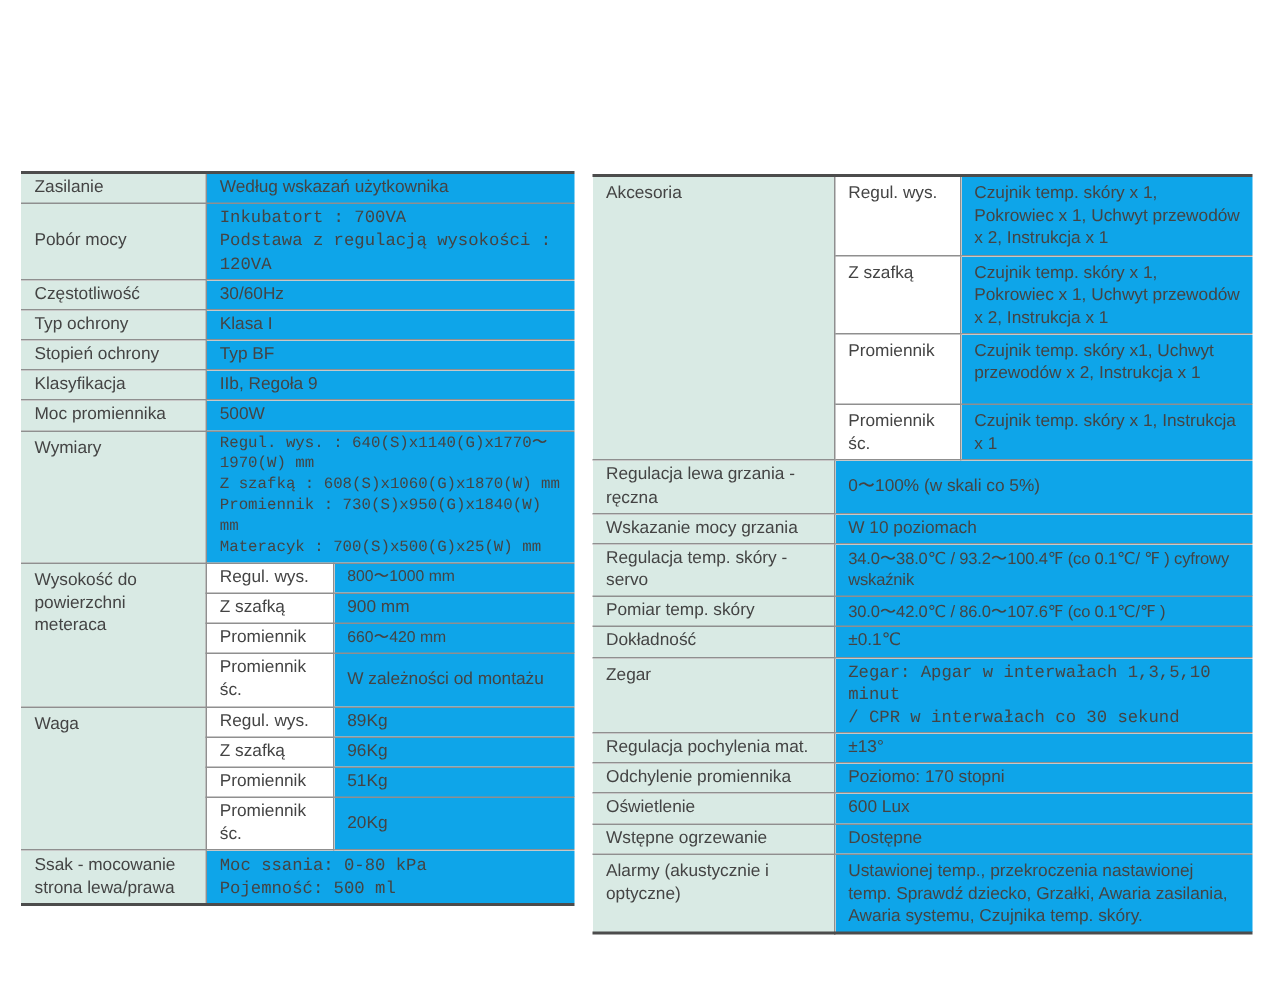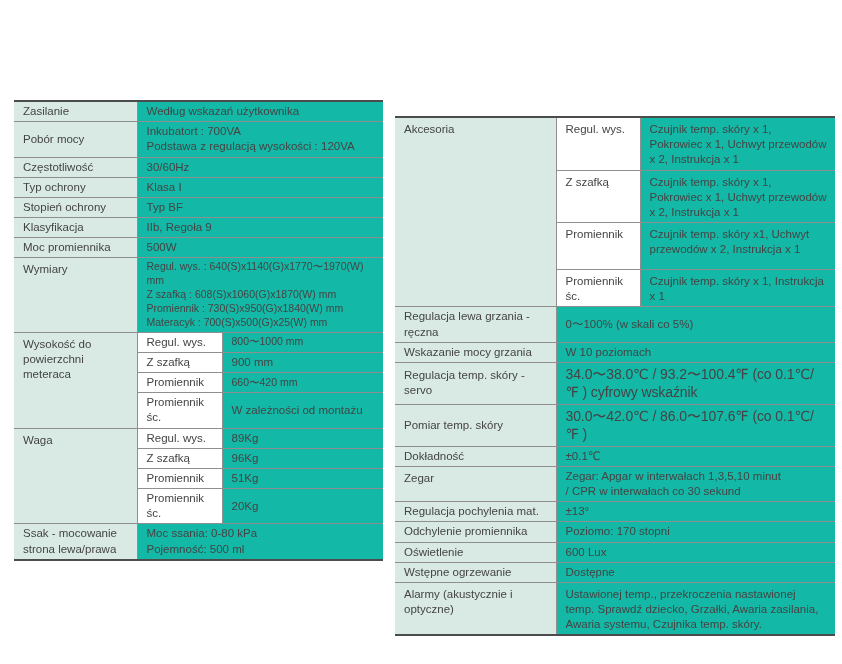--- a/index.html
+++ b/index.html
@@ -6,37 +6,37 @@
   body{
     width:842px;height:664px;position:relative;background:#ffffff;
     font-family:"Liberation Sans","DejaVu Sans",sans-serif;
     color:#444444;-webkit-font-smoothing:antialiased;
   }
   .spec-table{
     position:absolute;border-collapse:collapse;table-layout:fixed;
     border-top:2px solid #4c4c4c;border-bottom:2px solid #4c4c4c;
     font-size:11.5px;line-height:1.32;
   }
-  #left-table{left:14px;top:100px;width:369px;}
+  #left-table{left:14px;top:114px;width:369px;}
   #right-table{left:395px;top:116px;width:440px;}
   .spec-table td{
     border:1px solid #8f8f8f;
     padding:2px 8px 2px 9px;
     vertical-align:middle;
     overflow:hidden;
   }
   .spec-table td:first-child{border-left:none;}
   .spec-table td:last-child{border-right:none;}
   td.lbl{background:#d9eae4;vertical-align:middle;}
   td.lbl.top{vertical-align:top;padding-top:4px;}
   td.sub{background:#ffffff;}
-  td.val{background:#14b8a6;}
+  td.val{background:#0ea5e9;}
   .num{font-size:10.5px;}
-  .tiny{font-size:14px;letter-spacing:-0.1px;}
-  .line{display:block;}
+  .tiny{font-size:11px;letter-spacing:-0.1px;}
+  .line{display:block;font-family:Liberation Mono, monospace;}
 </style>
 </head>
 <body>
 
 <table id="left-table" class="spec-table">
   <colgroup>
       <col style="width:123px">
       <col style="width:85px">
       <col style="width:161px">
     </colgroup>

